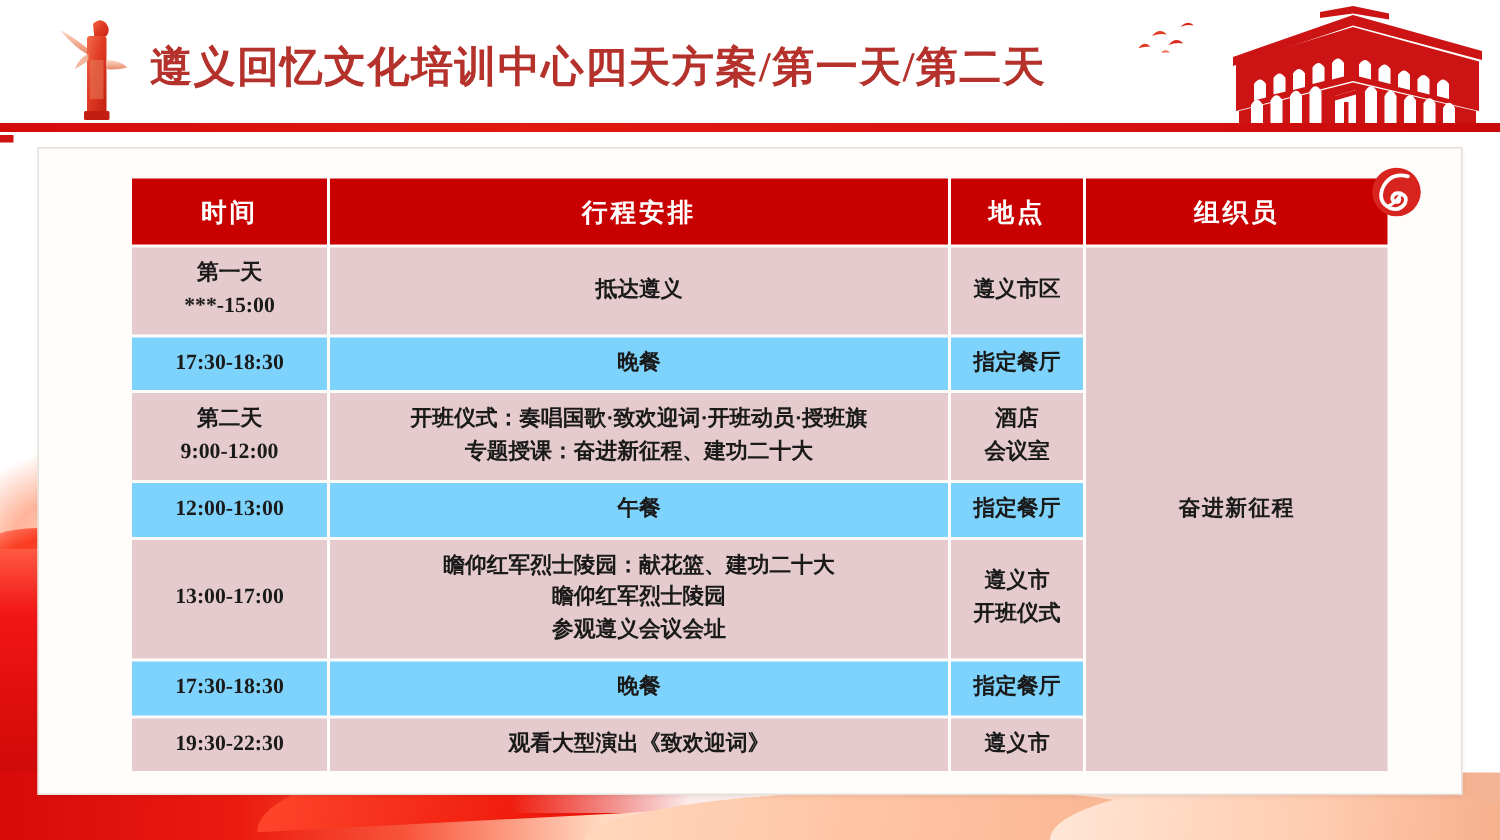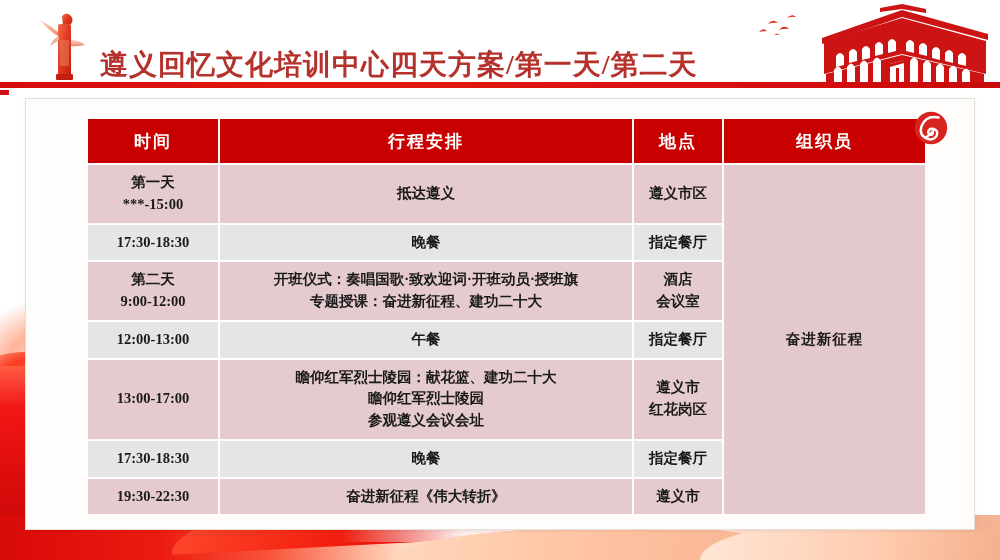--- a/index.html
+++ b/index.html
@@ -64,21 +64,20 @@
   #header-rule {
     position:absolute; left:0; top:82px; width:1000px; height:6px; z-index:4;
     background:linear-gradient(90deg,#d40b0b 0%,#e01a10 35%,#d81010 70%,#c90a0a 100%);
   }
   .header-title {
     position:absolute; left:100px; top:26px;
     font-size:28px; font-weight:700; letter-spacing:1px;
     color:#b5322c;
     font-family:"Liberation Serif","DejaVu Serif",serif;
     white-space:nowrap;
-    margin-top:20px;
   }
   
   #monument { position:absolute; left:32px; top:10px; width:62px; height:74px; }
   
   #building { position:absolute; right:5px; top:4px; width:185px; height:80px; }
   #birds { position:absolute; right:195px; top:12px; width:50px; height:32px; }
 
   
   #card {
     position:absolute; left:25px; top:98px; width:950px; height:432px; z-index:2;
@@ -111,21 +110,21 @@
   #schedule-table td {
     font-size:14.5px;
     color:#1a1a1a;
     text-align:center;
     vertical-align:middle;
     line-height:1.5;
     padding:7px 4px;
     font-weight:700;
   }
   #schedule-table tr.row-dark td { background:#e5cbce; }
-  #schedule-table tr.row-light td { background:#e5e5e5; }
+  #schedule-table tr.row-light td { background:#7dd3fc; }
   td.organizer-cell {
     background:#e3c9cc !important;
     font-size:16px;
     letter-spacing:1px;
   }
   .col-time { width:130px; }
   .col-itinerary { width:412px; }
   .col-place { width:88px; }
   .col-org { width:201px; }
   .cell-line { display:block; white-space:nowrap; }
@@ -313,40 +312,40 @@
           <td>
             <span class="cell-line">13:00-17:00</span>
           </td>
           <td>
             <span class="cell-line">瞻仰红军烈士陵园：献花篮、建功二十大</span>
             <span class="cell-line">瞻仰红军烈士陵园</span>
             <span class="cell-line">参观遵义会议会址</span>
           </td>
           <td>
             <span class="cell-line">遵义市</span>
-            <span class="cell-line">红花岗区</span>
+            <span class="cell-line">开班仪式</span>
           </td>
         </tr>
         <tr class="row-light">
           <td>
             <span class="cell-line">17:30-18:30</span>
           </td>
           <td>
             <span class="cell-line">晚餐</span>
           </td>
           <td>
             <span class="cell-line">指定餐厅</span>
           </td>
         </tr>
         <tr class="row-dark">
           <td>
             <span class="cell-line">19:30-22:30</span>
           </td>
           <td>
-            <span class="cell-line">奋进新征程《伟大转折》</span>
+            <span class="cell-line">观看大型演出《致欢迎词》</span>
           </td>
           <td>
             <span class="cell-line">遵义市</span>
           </td>
         </tr>
       </tbody>
   </table>
 </div>
 
 </body></html>

